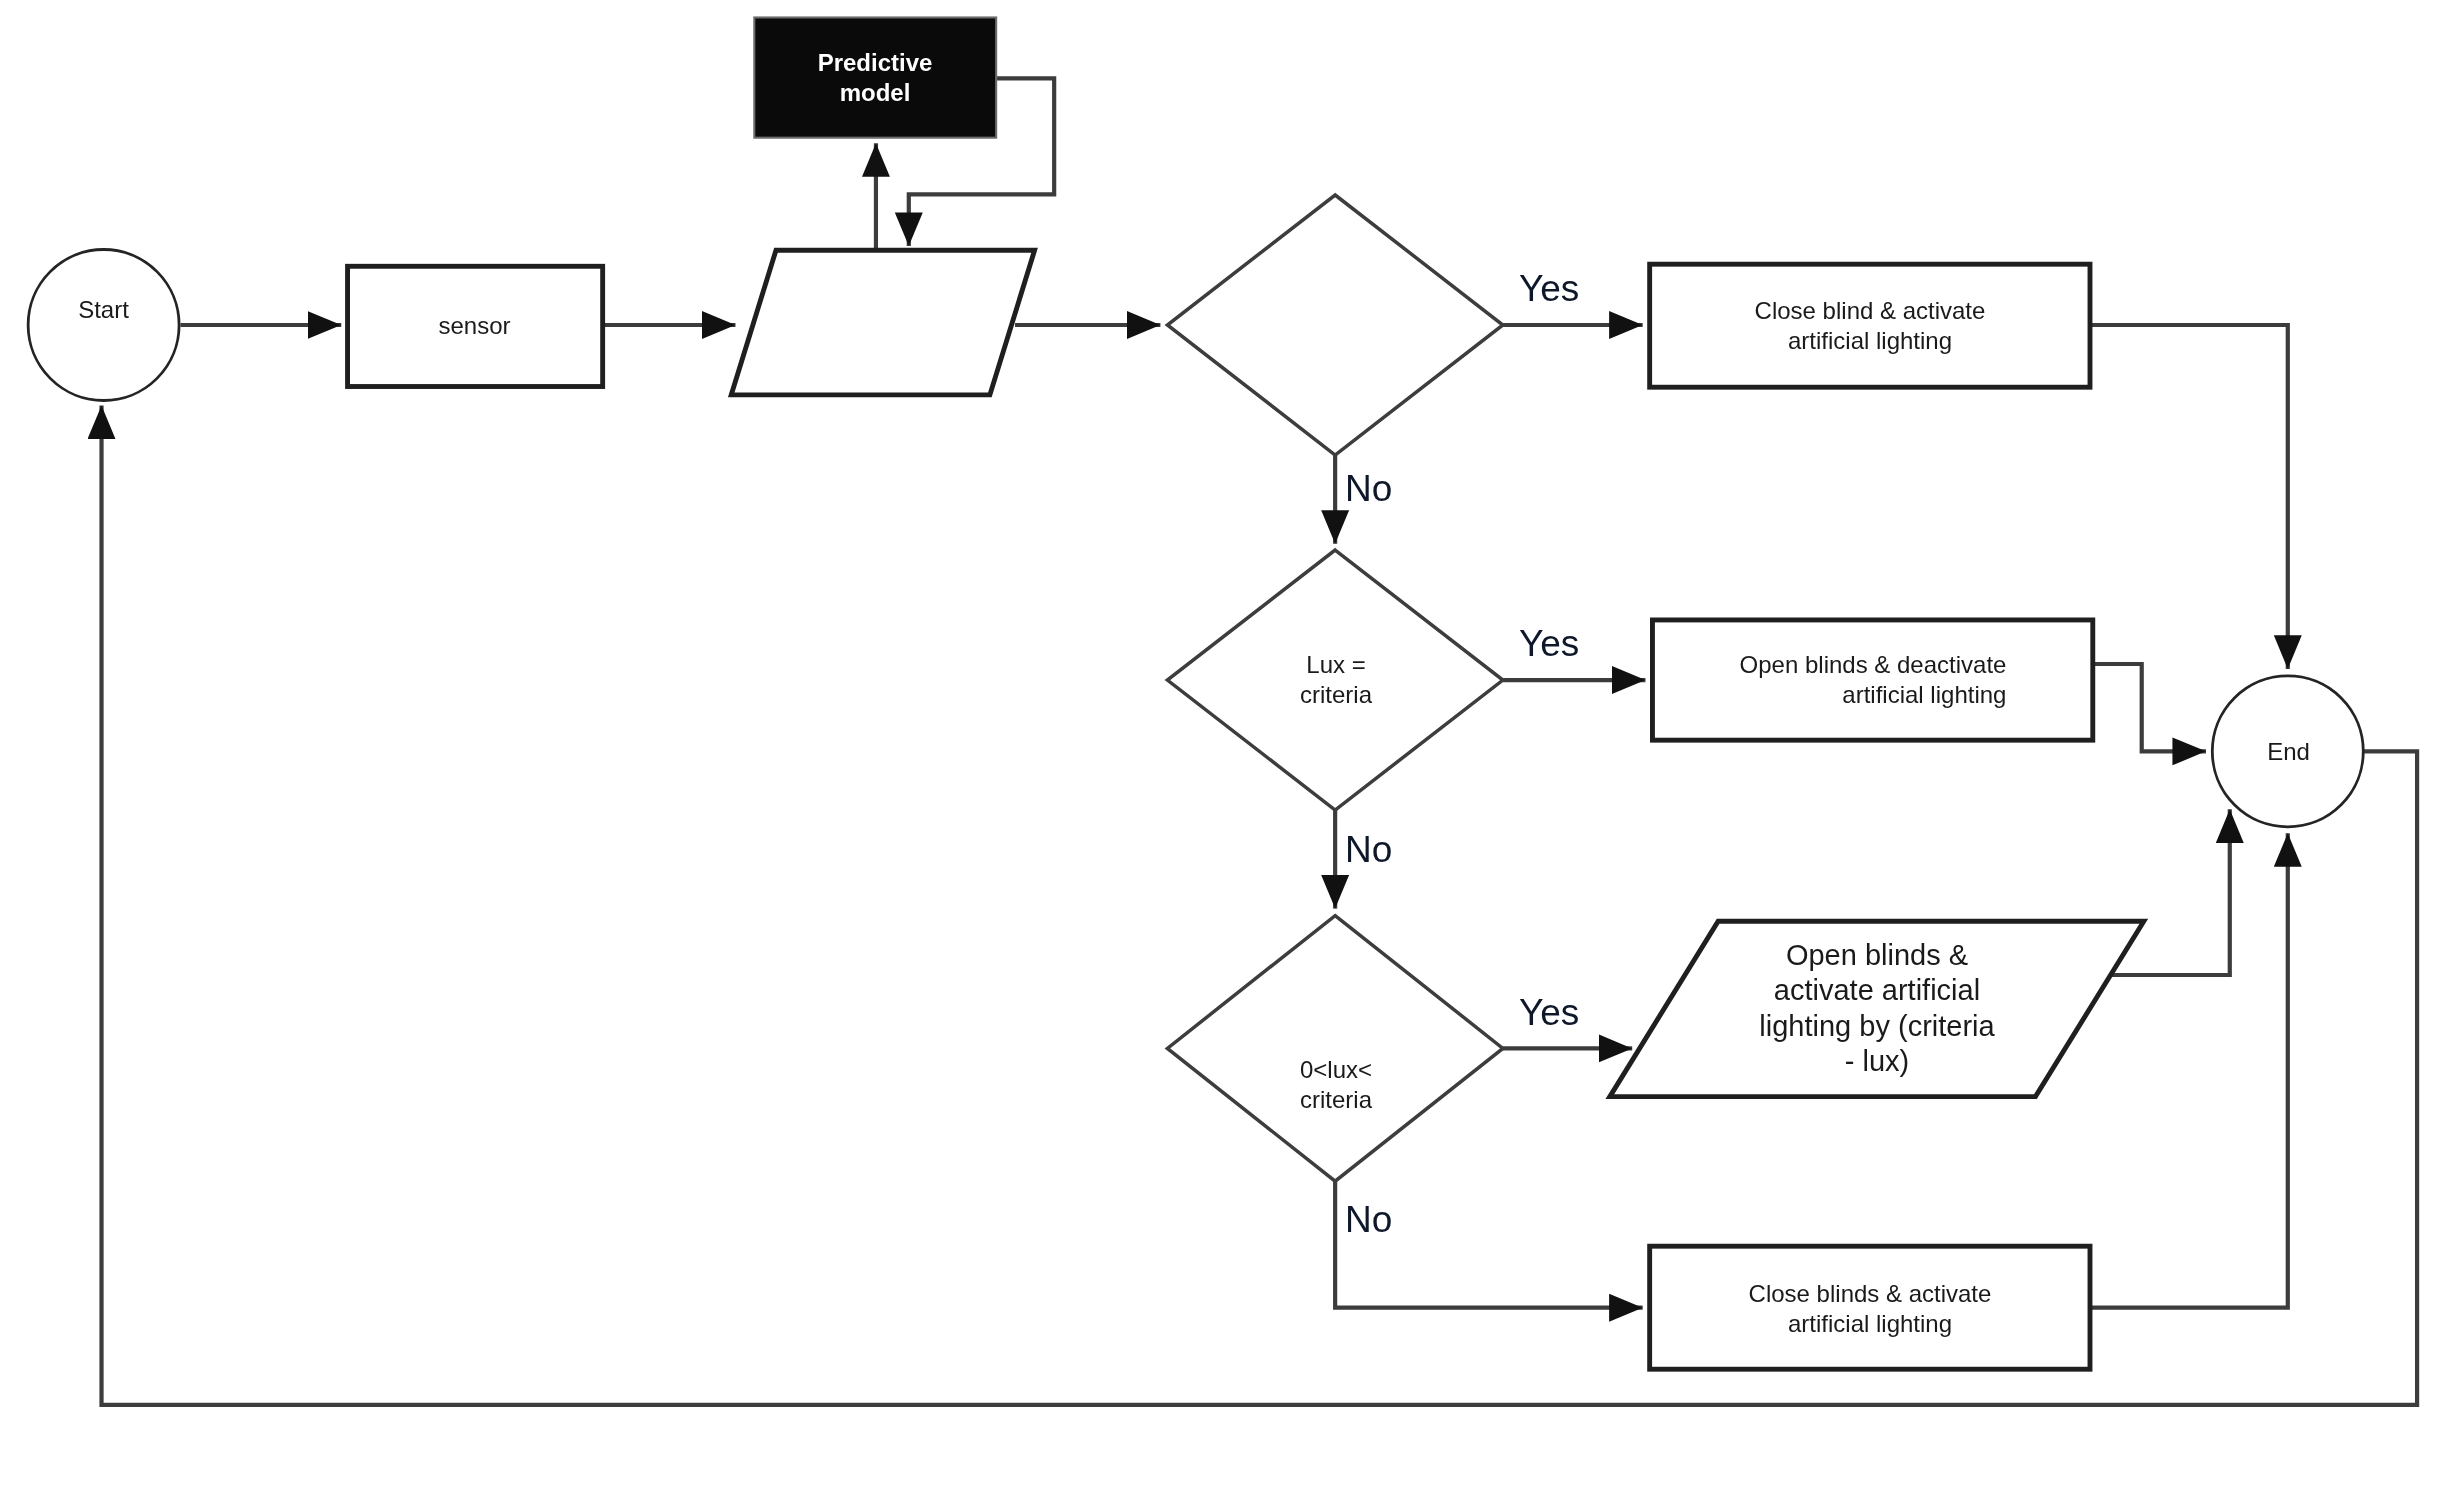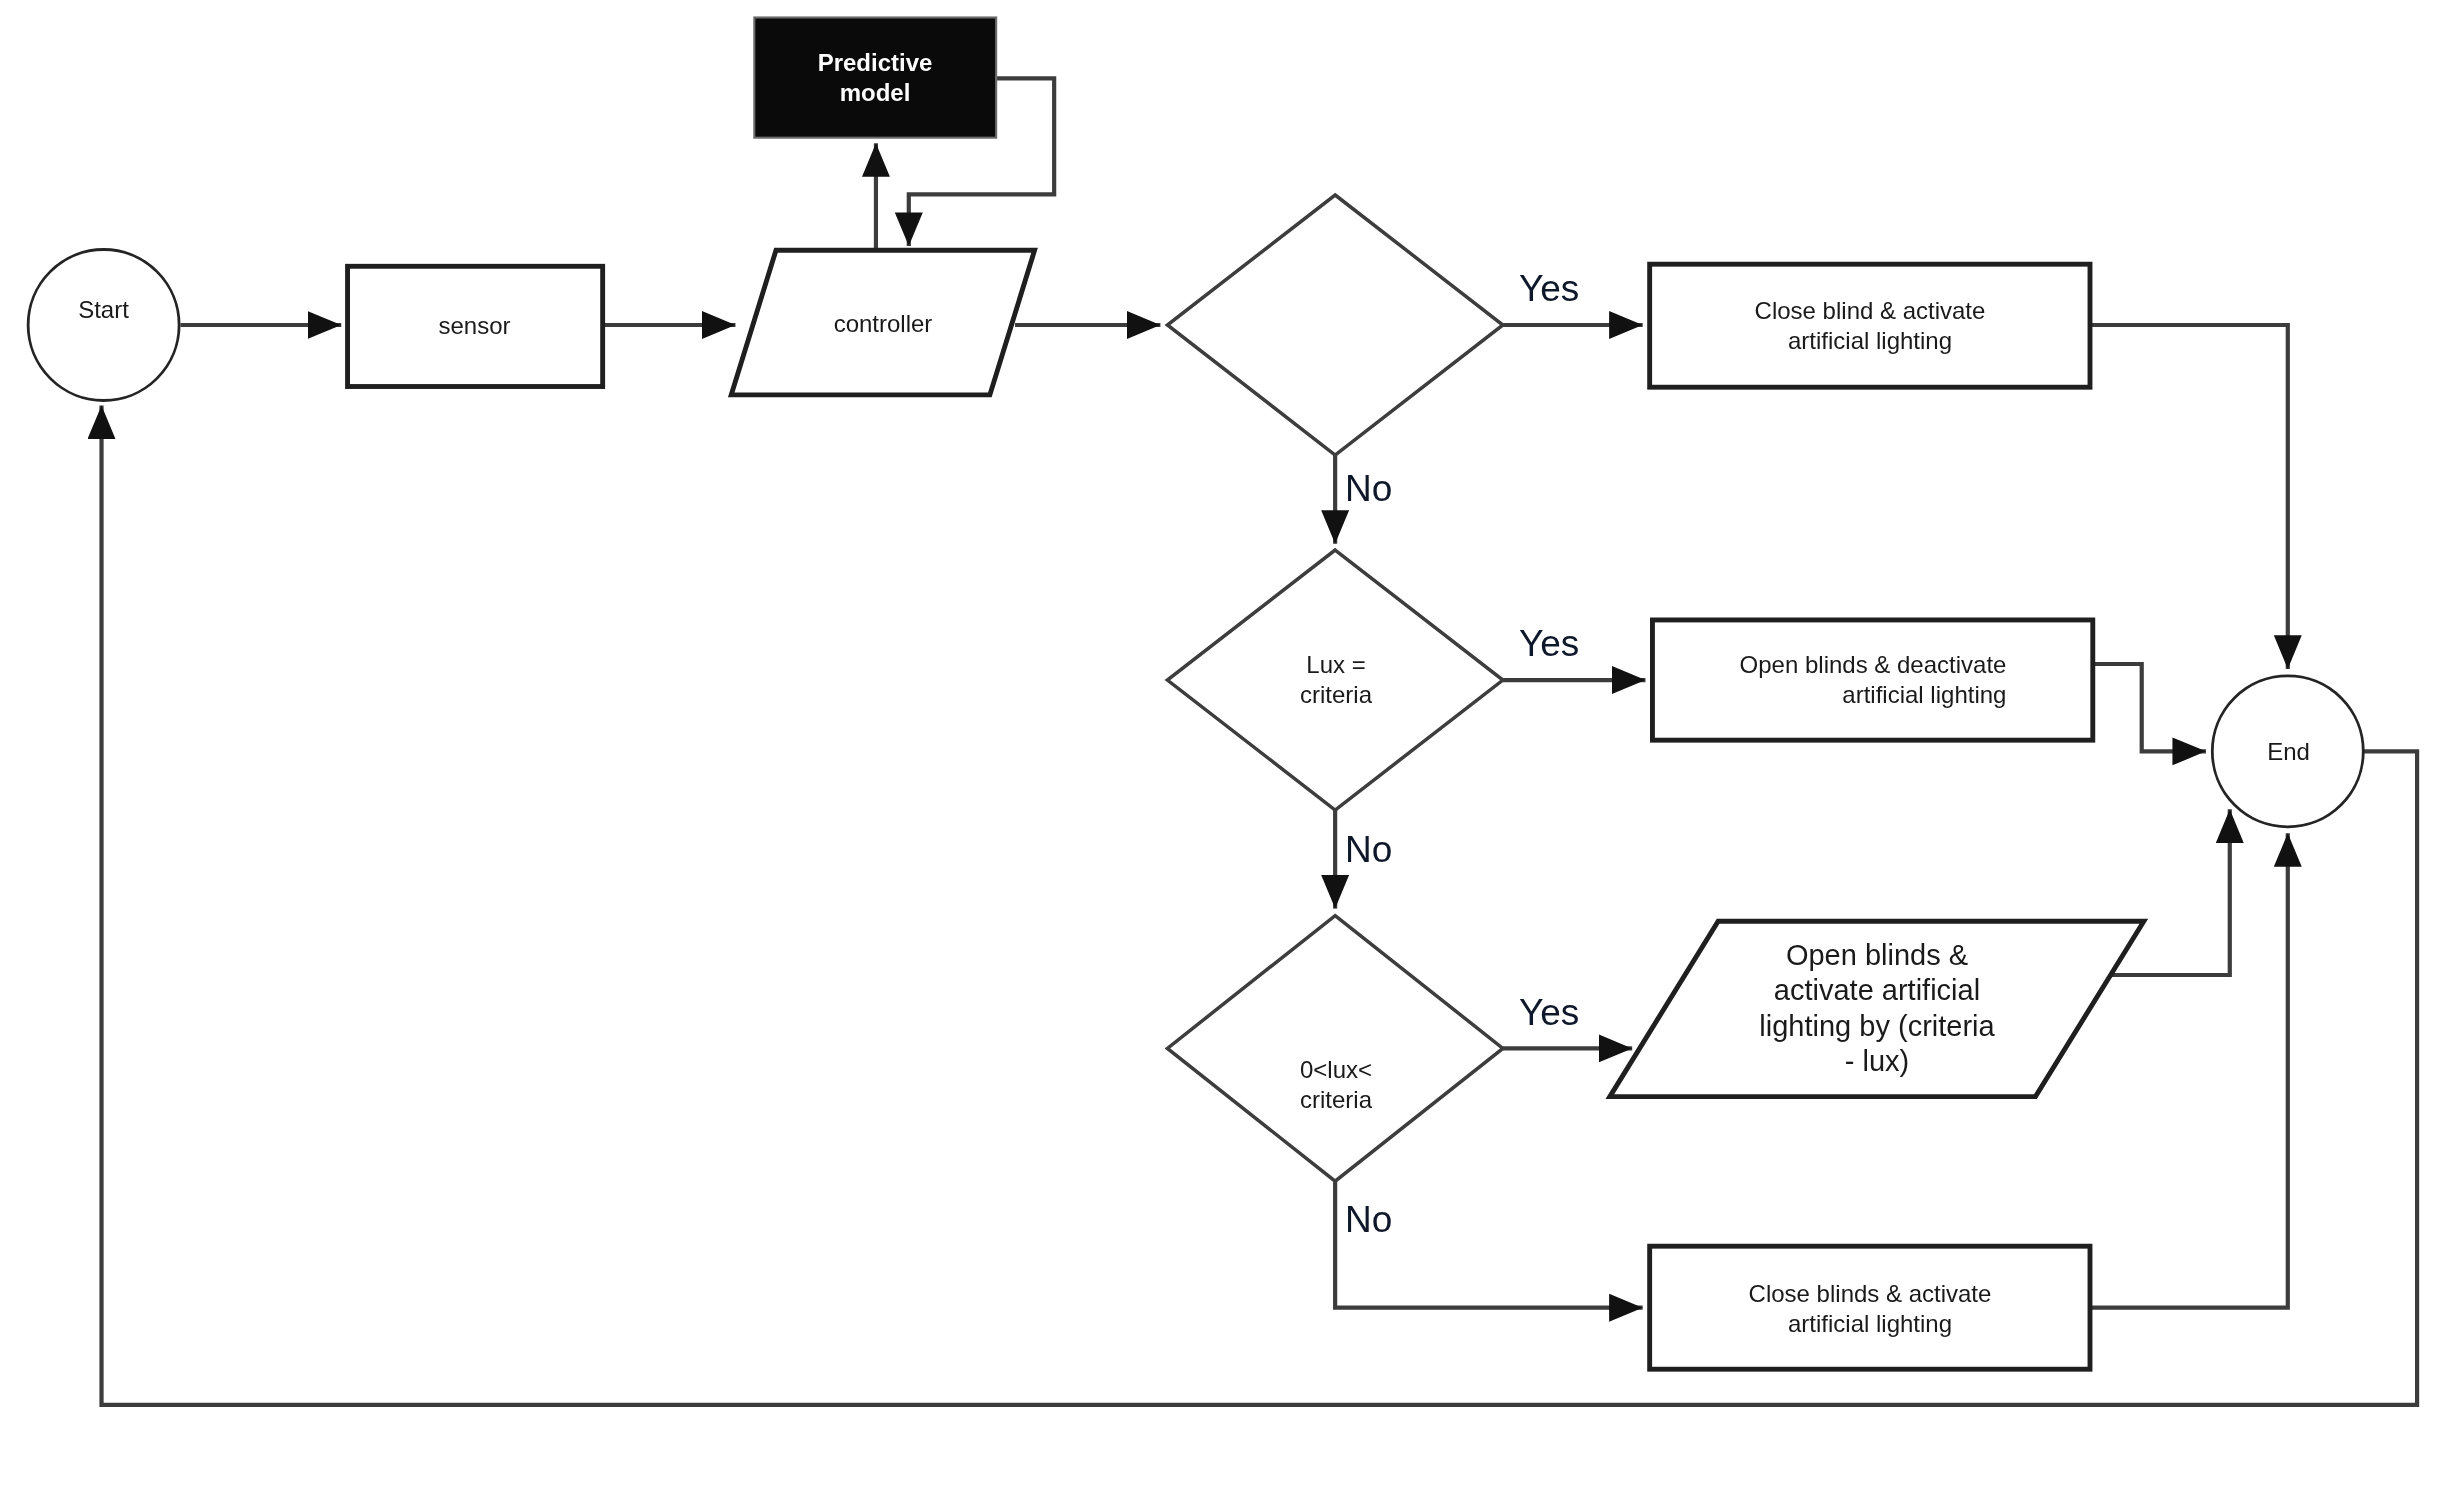--- a/index.html
+++ b/index.html
@@ -105,21 +105,20 @@
     <polygon class="shape thick" points="2458,1318 3067,1318 2912,1569 2303,1569"></polygon>
     <rect class="shape thick" x="2360" y="1783" width="630" height="176"></rect>
 
     <circle class="shape thin" cx="3273" cy="1075" r="108"></circle>
   </svg>
 
   <div class="node-label" style="left:49px; top:278px; width:109px; height:63px;">Start</div>
 
   <div class="node-label" style="left:347px; top:266px; width:255px; height:120px;">sensor</div>
 
-  <div class="node-label" style="left:757px; top:266px; width:252px; height:115px;">controller</div>
 
   <div class="node-label inverse" style="left:754px; top:17.5px; width:242px; height:120px;">Predictive
 model</div>
 
 
   <div class="node-label" style="left:1168px; top:550px; width:336px; height:260px;">Lux =
 criteria</div>
 
   <div class="node-label" style="left:1168px; top:952px; width:336px; height:266px;">0&lt;lux&lt;
 criteria</div>

